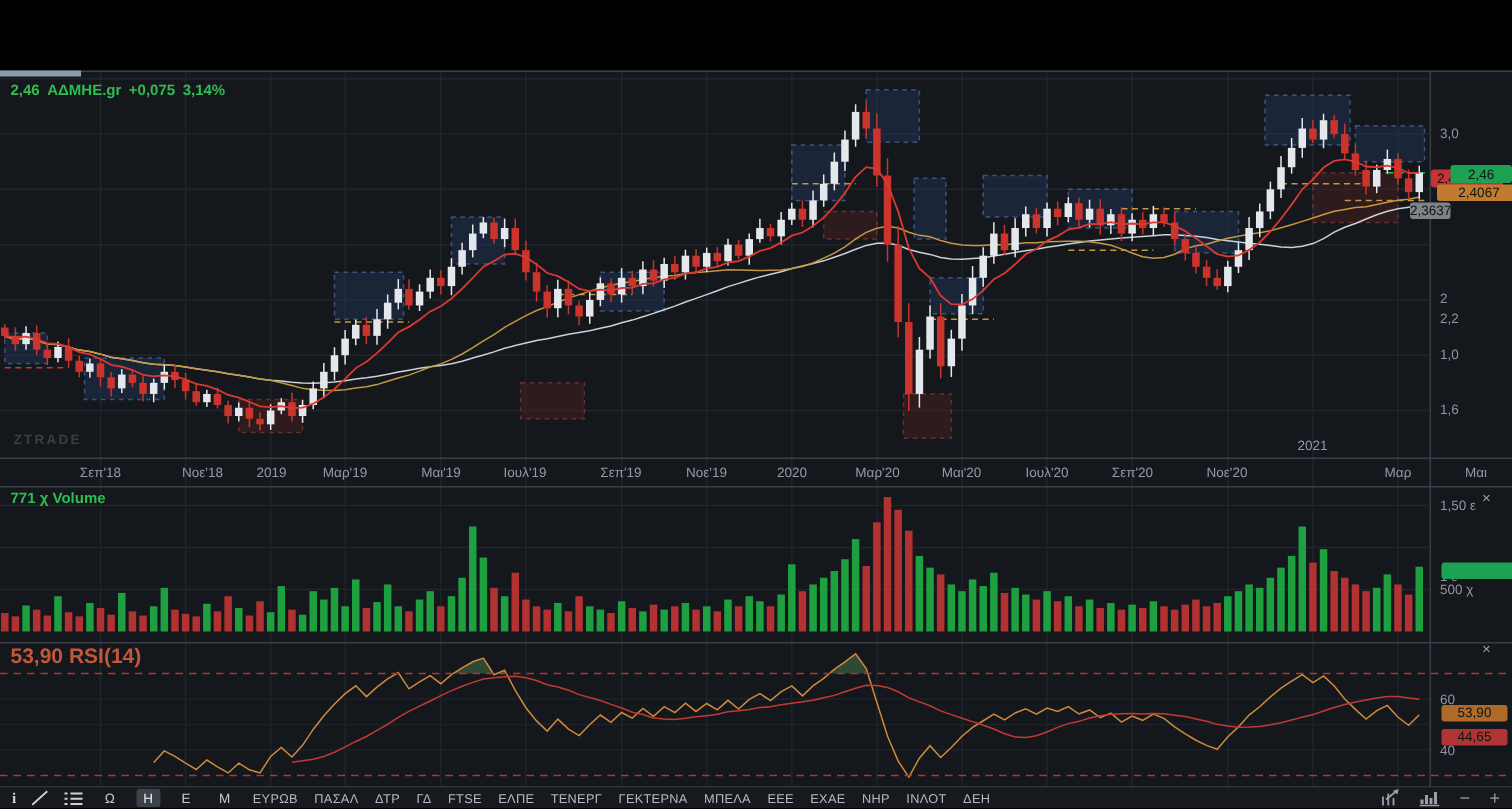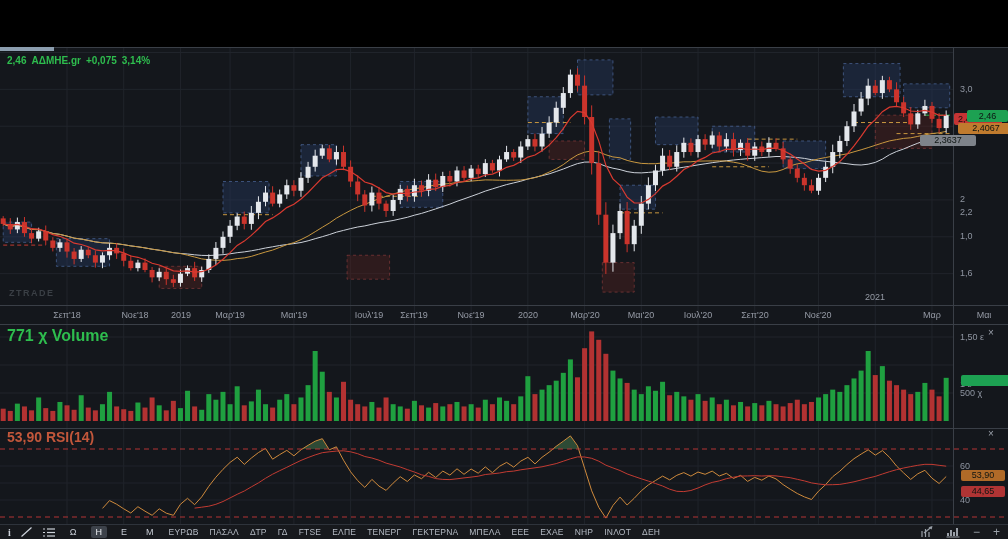--- a/index.html
+++ b/index.html
@@ -6,33 +6,33 @@
   #app{position:relative;width:1008px;height:539px;overflow:hidden;background:#000;
        font-family:"Liberation Sans",sans-serif;-webkit-font-smoothing:antialiased;}
   #chart-bg{position:absolute;left:0;top:47px;width:1008px;height:477px;background:#14171c;}
   #chart{position:absolute;left:0;top:0;width:1008px;height:539px;z-index:1;}
   .pane-hit{position:absolute;left:0;width:953px;z-index:2;}
   .ovl{position:absolute;z-index:3;white-space:nowrap;}
   #tab-ind{position:absolute;left:0;top:47px;width:54px;height:4px;background:#8b9dae;z-index:4;}
   #title{left:7px;top:55px;font-size:10px;font-weight:bold;color:#2ebd4e;}
   #title span{margin-right:5px;}
   #watermark{left:9px;top:288px;font-size:9px;font-weight:bold;letter-spacing:1.5px;color:#3a3f45;}
-  #vol-label{left:7px;top:327px;font-size:16px;font-weight:bold;color:#2ebd4e;}
+  #vol-label{left:7px;top:327px;font-size:10px;font-weight:bold;color:#2ebd4e;}
   #rsi-label{left:7px;top:429px;font-size:14px;font-weight:bold;color:#c2573b;}
   .close-x{position:absolute;left:988px;font-size:10px;color:#9aa0aa;z-index:4;cursor:default;}
   .al{position:absolute;left:960px;font-size:9px;color:#8f95a1;z-index:3;}
   .al.under{z-index:2;}
   .xt{position:absolute;width:50px;text-align:center;font-size:9px;color:#959aa5;z-index:3;}
   .badge{position:absolute;left:961px;width:44px;height:11px;line-height:11px;font-size:9px;
          text-align:center;color:#0e1512;border-radius:2px;z-index:5;}
   #b-hidden{left:954px;top:113px;width:48px;height:12px;line-height:12px;text-align:left;
             padding-left:4px;box-sizing:border-box;color:#1a0d0d;z-index:4;}
   #b-price{left:967px;top:110px;width:41px;height:12px;line-height:12px;z-index:5;}
   #b-ema{top:123px;left:958px;width:56px;}
-  #b-sma{top:135px;left:920px;width:56px;}
+  #b-sma{top:135px;left:940px;width:27px;}
   #b-vol{top:375px;}
   #b-rsi{top:470px;}
   #b-rsima{top:486px;}
   #xaxis{position:absolute;left:0;top:305px;width:1008px;height:19px;z-index:2;}
   #praxis{position:absolute;left:953px;top:47px;width:55px;height:477px;z-index:2;}
   #toolbar{position:absolute;left:0;top:524px;width:1008px;height:15px;box-sizing:border-box;
            background:#17191d;border-top:1px solid #2e333b;display:flex;align-items:center;
            gap:9px;padding:0 8px;z-index:6;font-size:9px;color:#c6cbd3;}
   #toolbar .tool{display:flex;align-items:center;color:#cdd2da;}
   #info-glyph{font-weight:bold;font-size:10px;font-family:"Liberation Serif",serif;}
@@ -568,21 +568,21 @@
   <span class="al" style="top:461px;">60</span>
   <span class="al under" style="top:495px;text-align:center;">40</span>
   <div class="badge" id="b-rsi" style="background:#b06a28;">53,90</div>
   <div class="badge" id="b-rsima" style="background:#b03434;">44,65</div>
 
   <span class="xt" style="left:42px;top:310px;">Σεπ'18</span>
   <span class="xt" style="left:110px;top:310px;">Νοε'18</span>
   <span class="xt" style="left:156px;top:310px;">2019</span>
   <span class="xt" style="left:205px;top:310px;">Μαρ'19</span>
   <span class="xt" style="left:269px;top:310px;">Μαι'19</span>
-  <span class="xt" style="left:344px;top:310px;">Ιουλ'19</span>
+  <span class="xt" style="left:325px;top:310px;">Ιουλ'19</span>
   <span class="xt" style="left:389px;top:310px;">Σεπ'19</span>
   <span class="xt" style="left:446px;top:310px;">Νοε'19</span>
   <span class="xt" style="left:503px;top:310px;">2020</span>
   <span class="xt" style="left:560px;top:310px;">Μαρ'20</span>
   <span class="xt" style="left:616px;top:310px;">Μαι'20</span>
   <span class="xt" style="left:673px;top:310px;">Ιουλ'20</span>
   <span class="xt" style="left:730px;top:310px;">Σεπ'20</span>
   <span class="xt" style="left:793px;top:310px;">Νοε'20</span>
   <span class="xt" style="left:850px;top:292px;">2021</span>
   <span class="xt" style="left:907px;top:310px;">Μαρ</span>

